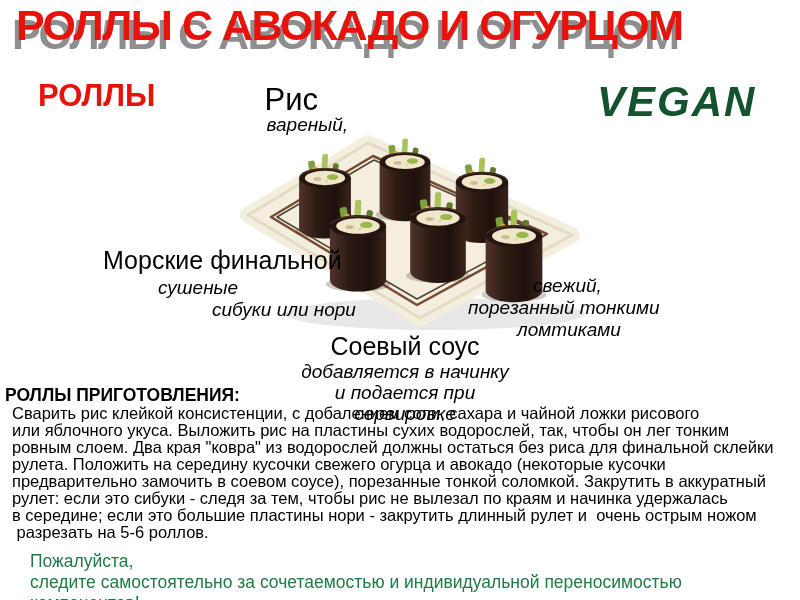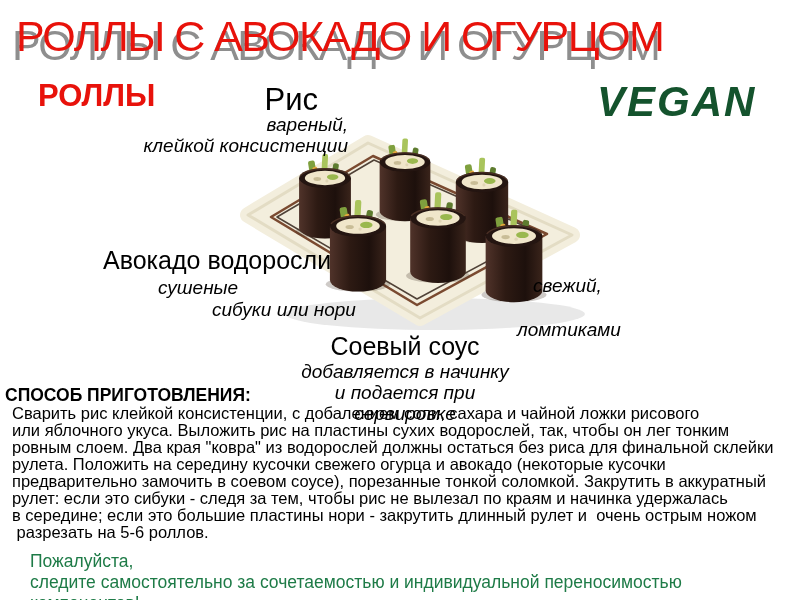--- a/index.html
+++ b/index.html
@@ -2,22 +2,22 @@
 <html><head>
 <meta charset="utf-8">
 <style>
   html,body{margin:0;padding:0;background:#ffffff;}
   #poster{
     position:relative;width:800px;height:600px;overflow:hidden;background:#ffffff;
     font-family:"Liberation Sans",sans-serif;color:#000;
   }
   .abs{position:absolute;}
   .title{
-    left:16px;top:12px;width:770px;
-    font-size:43px;font-weight:normal;letter-spacing:-1.5px;color:#e8120b;
+    left:16px;top:1px;width:770px;
+    font-size:43px;font-weight:bold;letter-spacing:-1.5px;color:#e8120b;
     text-shadow:-4px 9px 0 #8e8e8e;white-space:nowrap;
   }
   .category{left:38px;top:78px;font-size:31px;font-weight:bold;color:#e8120b;}
   .vegan{left:597px;top:78px;font-size:42px;font-weight:bold;font-style:italic;
     letter-spacing:2px;color:#14532d;}
   .ing-name{font-size:31px;line-height:28px;}
   .ing-desc{font-size:19px;line-height:21px;font-style:italic;}
   .rice-block{left:120px;top:86px;width:228px;text-align:right;}
   .rice-block .ing-name{padding-right:30px;}
   .avocado-block{left:462px;top:86px;width:220px;text-align:left;}
@@ -89,38 +89,38 @@
     <use href="#roll" transform="translate(252,78) scale(0.97)"></use>
 
     <use href="#roll" transform="translate(128,122) scale(1.04)"></use>
     <use href="#roll" transform="translate(208,114) scale(1.03)"></use>
     <use href="#roll" transform="translate(284,132) scale(1.05)"></use>
   </svg>
 
   <div class="abs rice-block">
     <div class="ing-name">Рис</div>
     <div class="ing-desc">вареный,</div>
-    <div class="ing-desc">клейкой консистенции</div>
   </div>
 
 
-  <div class="abs ing-name seaweed-name">Авокадо водоросли</div>
+  <div class="abs ing-name seaweed-name">Морские финальной</div>
   <div class="abs ing-desc seaweed-d1">сушеные</div>
   <div class="abs ing-desc seaweed-d2">сибуки или нори</div>
 
   <div class="abs ing-desc cucumber-d1">свежий,</div>
+  <div class="abs ing-desc cucumber-d2">порезанный тонкими</div>
   <div class="abs ing-desc cucumber-d3">ломтиками</div>
 
   <div class="abs soy-block">
     <div class="ing-name">Соевый соус</div>
     <div class="ing-desc">добавляется в начинку</div>
     <div class="ing-desc">и подается при сервировке</div>
   </div>
 
-  <div class="abs method-heading">СПОСОБ ПРИГОТОВЛЕНИЯ:</div>
+  <div class="abs method-heading">РОЛЛЫ ПРИГОТОВЛЕНИЯ:</div>
   <div class="abs method-text">Сварить рис клейкой консистенции, с добалением соли, сахара и чайной ложки рисового
 или яблочного укуса. Выложить рис на пластины сухих водорослей, так, чтобы он лег тонким
 ровным слоем. Два края "ковра" из водорослей должны остаться без риса для финальной склейки
 рулета. Положить на середину кусочки свежего огурца и авокадо (некоторые кусочки
 предварительно замочить в соевом соусе), порезанные тонкой соломкой. Закрутить в аккуратный
 рулет: если это сибуки - следя за тем, чтобы рис не вылезал по краям и начинка удержалась
 в середине; если это большие пластины нори - закрутить длинный рулет и  очень острым ножом
  разрезать на 5-6 роллов.</div>
 
   <div class="abs note-text">Пожалуйста,

